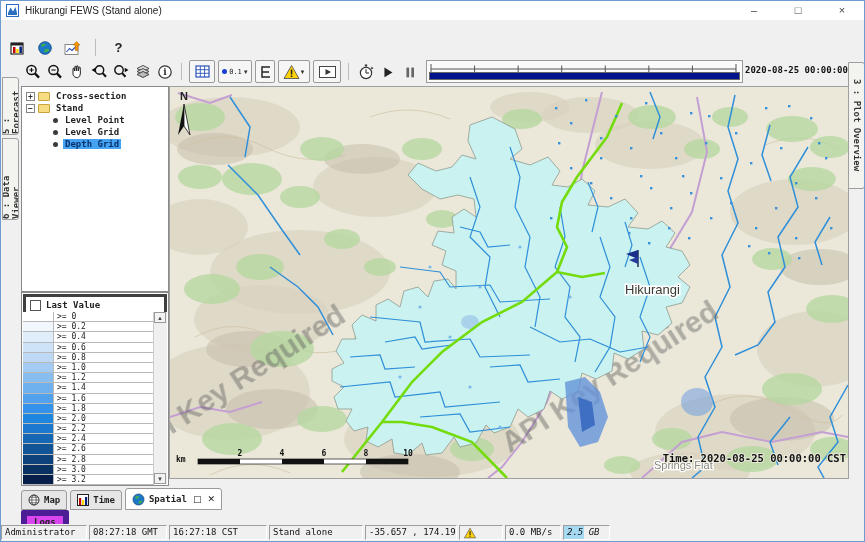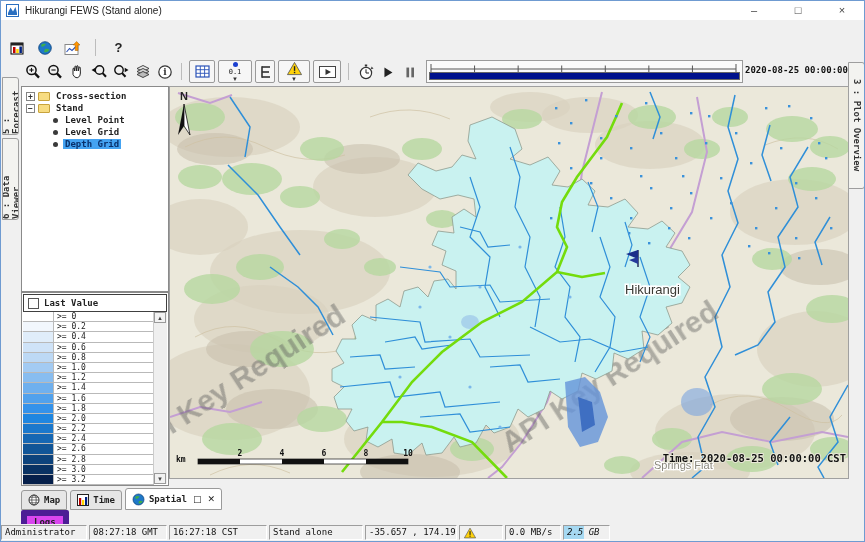--- a/index.html
+++ b/index.html
@@ -12,21 +12,21 @@
   .win-controls{margin-left:auto;display:flex;height:100%;}
   .win-btn{width:44px;text-align:center;font-size:11px;line-height:18px;color:#444;cursor:default;}
   
   .menubar{position:absolute;left:0;top:19px;right:0;height:17px;background:#eef2f8;border-bottom:1px solid #d9dde2;
            display:flex;align-items:center;padding-left:4px;box-sizing:border-box;}
   .menu-item{font-size:11px;padding:0 8px;color:#222;}
   
   .toolbar1{position:absolute;left:0;top:36px;right:0;height:21px;display:flex;align-items:center;padding-left:6px;gap:9px;}
   .toolbar2{position:absolute;left:0;top:57px;right:0;height:27px;display:flex;align-items:center;padding-left:22px;gap:3px;}
   .tbtn{width:19px;height:19px;display:flex;align-items:center;justify-content:center;}
-  .tbox{height:21px;border:1px solid #9a9a9a;background:#f6f6f6;display:flex;align-items:center;justify-content:center;border-radius:2px;flex-direction:column;}
+  .tbox{height:21px;border:1px solid #9a9a9a;background:#f6f6f6;display:flex;align-items:center;justify-content:center;border-radius:2px;}
   .sep{width:1px;height:17px;background:#bcbcbc;margin:0 4px;}
   .help-q{font-size:13px;font-weight:bold;color:#222;}
   .scale-txt{font-size:7px;font-family:"DejaVu Sans Mono",monospace;color:#222;margin:0 1px;}
   .dd{font-size:6px;color:#333;}
   
   .timeline{position:absolute;left:425px;top:59px;width:317px;height:23px;border:1px solid #9a9a9a;background:#fafafa;box-sizing:border-box;}
   .navybar{position:absolute;left:2px;right:2px;bottom:2px;height:6px;background:#00128c;border:1px solid #666;}
   .time-label{position:absolute;left:744px;top:64px;width:120px;font:bold 9px "DejaVu Sans Mono",monospace;color:#111;white-space:nowrap;}
   
   .vtab{position:absolute;box-sizing:border-box;border:1px solid #9e9e9e;background:#f3f3f0;
@@ -40,21 +40,21 @@
   .tree-row{display:flex;align-items:center;height:12px;font:bold 9px "DejaVu Sans Mono",monospace;color:#222;white-space:nowrap;}
   .expander{width:9px;height:9px;border:1px solid #848484;background:#fff;font:bold 8px "DejaVu Sans Mono",monospace;
             line-height:8px;text-align:center;margin:0 3px 0 4px;color:#333;box-sizing:border-box;}
   .folder{width:12px;height:9px;background:#f7dc81;border:1px solid #c8a33c;border-radius:1px;margin-right:4px;box-sizing:border-box;}
   .bullet{width:5px;height:5px;border-radius:50%;background:#3a3a3a;margin:0 5px 0 31px;}
   .tlabel{padding:0 2px;}
   .tlabel.sel{background:#44a3f2;color:#08306b;}
   
   .legend-panel{position:absolute;left:20px;top:291px;width:148px;height:194px;background:#fff;
                 border:1px solid #8a8a8a;box-sizing:border-box;overflow:hidden;}
-  .legend-head{display:flex;align-items:center;height:16px;border:1px solid #404040;margin:1px;
+  .legend-head{display:flex;align-items:center;height:16px;border:3px solid #404040;margin:1px;
                font:bold 9px "DejaVu Sans Mono",monospace;color:#222;}
   .chk{width:9px;height:9px;border:1px solid #555;background:#fff;margin:0 5px 0 4px;}
   .legend-list{position:absolute;left:1px;right:14px;top:19px;bottom:0;}
   .legend-row{display:flex;height:10.2px;border-bottom:1px solid #b9b9b9;box-sizing:border-box;}
   .lg-swatch{width:31px;border-right:1px solid #b9b9b9;box-sizing:border-box;}
   .lg-label{flex:1;font:8px "DejaVu Sans Mono",monospace;line-height:9px;color:#222;padding-left:3px;background:#fff;}
   .legend-sb{position:absolute;right:1px;top:19px;bottom:1px;width:13px;background:#efefef;border-left:1px solid #ccc;}
   .sb-btn{position:absolute;left:0;width:12px;height:11px;border:1px solid #9a9a9a;background:#f2f2f2;
           font-size:6px;text-align:center;line-height:10px;color:#444;box-sizing:border-box;}
   

